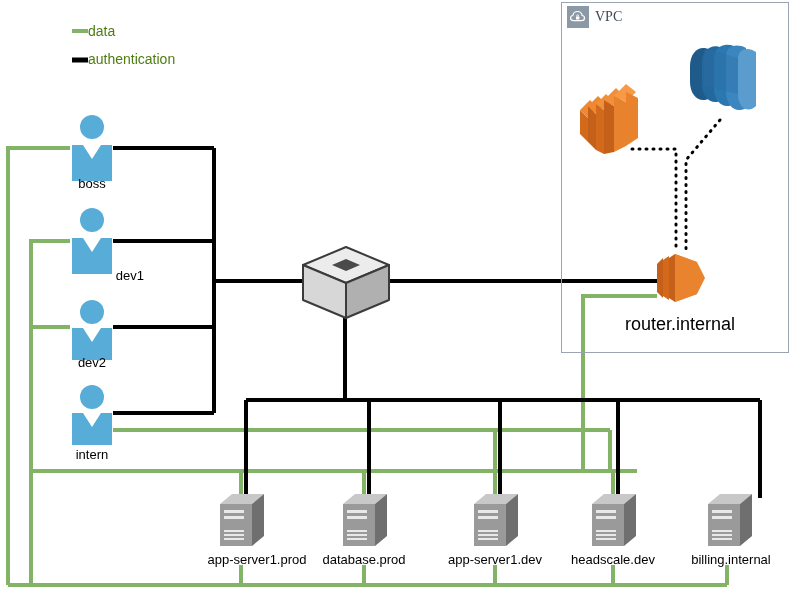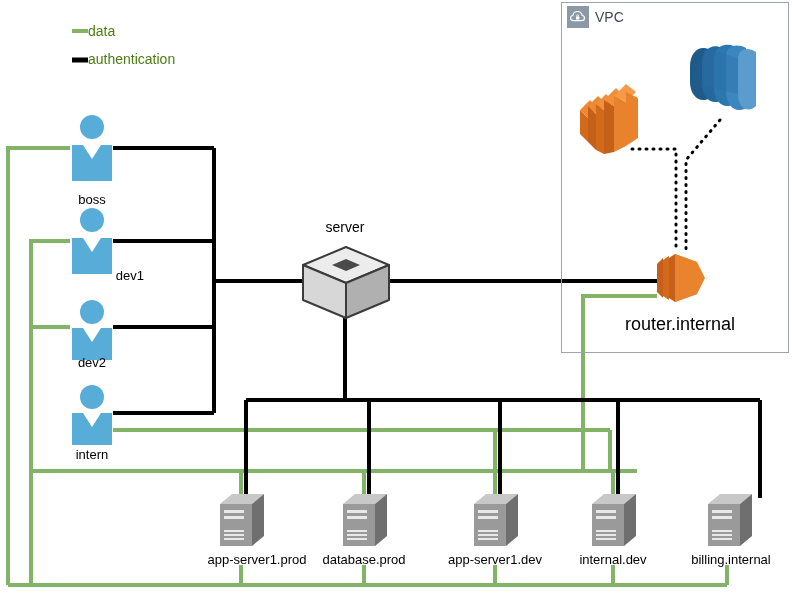--- a/index.html
+++ b/index.html
@@ -40,20 +40,21 @@
     position: absolute;
     font-size: 14px;
     color: #4d7c0f;
     white-space: nowrap;
   }
   .vpc-box {
     position: absolute;
     border: 1px solid #9aa5b1;
     background: transparent;
     box-sizing: border-box;
+    font-family: Liberation Serif, serif;
   }
   .vpc-header {
     position: absolute;
     left: 0;
     top: 0;
     height: 27px;
     display: flex;
     align-items: center;
     gap: 6px;
     padding-left: 5px;
@@ -147,21 +148,21 @@
   <div class="legend-label" style="left:88px; top:23px;">data</div>
   <div class="legend-label" style="left:88px; top:51px;">authentication</div>
 
   <div class="node" style="left:70px; top:115px;">
     <svg width="44" height="66" viewBox="0 0 44 66" xmlns="http://www.w3.org/2000/svg">
       <circle cx="22" cy="12" r="12" fill="#58add8"></circle>
       <path d="M2,30 L42,30 L42,66 L2,66 Z" fill="#58add8"></path>
       <path d="M13,30 L31,30 L22,44 Z" fill="#ffffff"></path>
     </svg>
   </div>
-  <div class="label" style="left:40px; top:192px; width:104px;text-align:center;">boss</div>
+  <div class="label" style="left:40px; top:176px; width:104px;text-align:center;">boss</div>
 
   <div class="node" style="left:70px; top:208px;">
     <svg width="44" height="66" viewBox="0 0 44 66" xmlns="http://www.w3.org/2000/svg">
       <circle cx="22" cy="12" r="12" fill="#58add8"></circle>
       <path d="M2,30 L42,30 L42,66 L2,66 Z" fill="#58add8"></path>
       <path d="M13,30 L31,30 L22,44 Z" fill="#ffffff"></path>
     </svg>
   </div>
   <div class="label" style="left:40px; top:268px; width:104px;text-align:right;">dev1</div>
 
@@ -176,21 +177,20 @@
 
   <div class="node" style="left:70px; top:385px;">
     <svg width="44" height="60" viewBox="0 0 44 60" xmlns="http://www.w3.org/2000/svg">
       <circle cx="22" cy="12" r="12" fill="#58add8"></circle>
       <path d="M2,28 L42,28 L42,60 L2,60 Z" fill="#58add8"></path>
       <path d="M13,28 L31,28 L22,42 Z" fill="#ffffff"></path>
     </svg>
   </div>
   <div class="label" style="left:40px; top:447px; width:104px;">intern</div>
 
-  <div class="label" style="left:292px; top:218px; width:106px; font-size:14px; line-height:18px;">server</div>
 
   <div class="node" style="left:300px; top:245px;">
     <svg width="92" height="76" viewBox="0 0 92 76" xmlns="http://www.w3.org/2000/svg">
 
       <path d="M46,2 L89,20 L46,38 L3,20 Z" fill="#ececec" stroke="#3b3b3b" stroke-width="2" stroke-linejoin="round"></path>
 
       <path d="M3,20 L46,38 L46,73 L3,55 Z" fill="#d7d7d7" stroke="#3b3b3b" stroke-width="2" stroke-linejoin="round"></path>
 
       <path d="M46,38 L89,20 L89,55 L46,73 Z" fill="#b0b0b0" stroke="#3b3b3b" stroke-width="2" stroke-linejoin="round"></path>
 
@@ -298,21 +298,21 @@
       <path d="M2,12 L34,12 L34,54 L2,54 Z" fill="#9a9a9a"></path>
       <path d="M2,12 L14,2 L46,2 L34,12 Z" fill="#c8c8c8"></path>
       <path d="M34,12 L46,2 L46,44 L34,54 Z" fill="#6f6f6f"></path>
       <rect x="6" y="18" width="20" height="3" fill="#e8e8e8"></rect>
       <rect x="6" y="24" width="20" height="3" fill="#e8e8e8"></rect>
       <rect x="6" y="38" width="20" height="2" fill="#e8e8e8"></rect>
       <rect x="6" y="42" width="20" height="2" fill="#e8e8e8"></rect>
       <rect x="6" y="46" width="20" height="2" fill="#e8e8e8"></rect>
     </svg>
   </div>
-  <div class="label" style="left:561px; top:552px; width:104px;">internal.dev</div>
+  <div class="label" style="left:561px; top:552px; width:104px;">headscale.dev</div>
 
   <div class="node" style="left:706px; top:492px;">
     <svg width="48" height="56" viewBox="0 0 48 56" xmlns="http://www.w3.org/2000/svg">
       <path d="M2,12 L34,12 L34,54 L2,54 Z" fill="#9a9a9a"></path>
       <path d="M2,12 L14,2 L46,2 L34,12 Z" fill="#c8c8c8"></path>
       <path d="M34,12 L46,2 L46,44 L34,54 Z" fill="#6f6f6f"></path>
       <rect x="6" y="18" width="20" height="3" fill="#e8e8e8"></rect>
       <rect x="6" y="24" width="20" height="3" fill="#e8e8e8"></rect>
       <rect x="6" y="38" width="20" height="2" fill="#e8e8e8"></rect>
       <rect x="6" y="42" width="20" height="2" fill="#e8e8e8"></rect>

